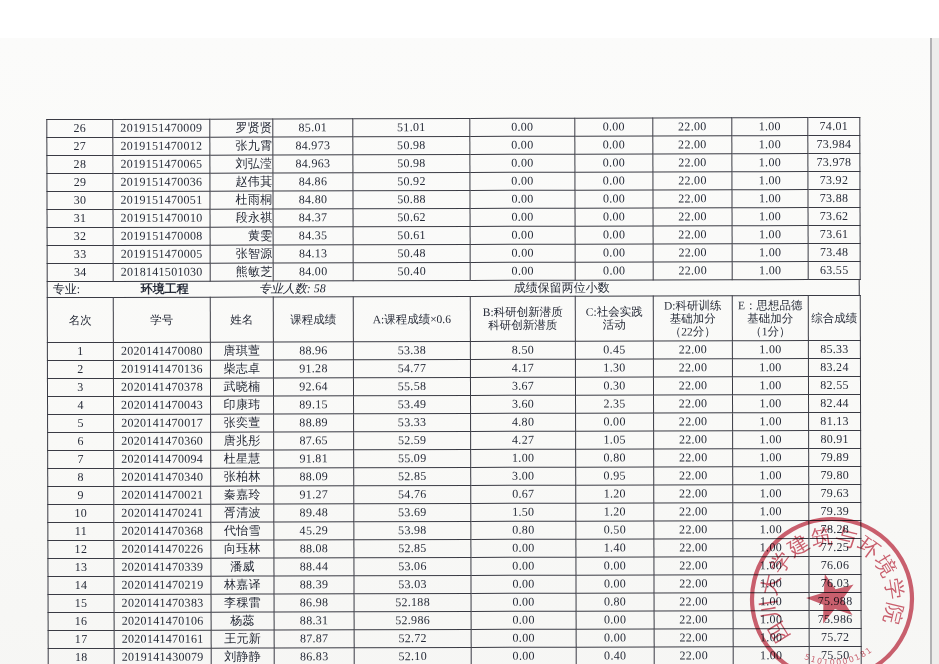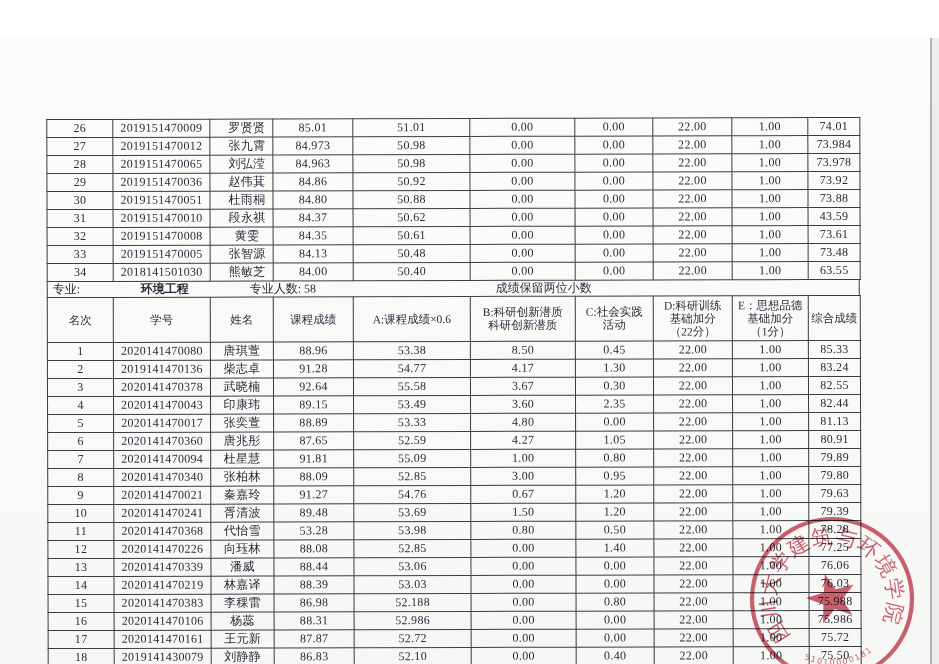--- a/index.html
+++ b/index.html
@@ -28,32 +28,32 @@
     font-size:12px; font-weight:normal;
     color:#262b38; text-align:center;
     white-space:nowrap; overflow:hidden;
     letter-spacing:.3px;
   }
   col.w0{width:66px} col.w1{width:97px} col.w2{width:63px} col.w3{width:80px}
   col.w4{width:117px} col.w5{width:105px} col.w6{width:78px} col.w7{width:79px}
   col.w8{width:76px} col.w9{width:52px}
 
   .top td { height:16px; }
-  .top td.c2 { text-align:center; padding-left:11px; }
+  .top td.c2 { text-align:right; padding-left:11px; }
 
   .band {
     position:relative; height:15px; width:813px;
     border-left:1px solid #3a3b44; border-right:1px solid #3a3b44;
     font-size:12px; line-height:15px; color:#262b38;
   }
   .band span { position:absolute; top:0; white-space:nowrap; }
   .b-major-label { left:5px;text-align:center; }
   .b-major-value { left:93px; font-weight:bold; }
-  .b-count { left:202px; }
-  .b-note { left:448px; }
+  .b-count { left:211px;font-style:italic; }
+  .b-note { left:466px; }
 
   .main th { height:45px; padding:1px 0; vertical-align:middle; }
   .main th div { line-height:13px; font-size:11.5px; letter-spacing:0; }
   .main td { height:15px; }
 
   
   .seal {
     position:absolute; left:737px; top:464px;
     mix-blend-mode:multiply; opacity:.82;
   }
@@ -148,21 +148,21 @@
           <tr>
             <td class="c0">31</td>
             <td class="c1">2019151470010</td>
             <td class="c2">段永祺</td>
             <td class="c3">84.37</td>
             <td class="c4">50.62</td>
             <td class="c5">0.00</td>
             <td class="c6">0.00</td>
             <td class="c7">22.00</td>
             <td class="c8">1.00</td>
-            <td class="c9">43.59</td>
+            <td class="c9">73.62</td>
           </tr>
           <tr>
             <td class="c0">32</td>
             <td class="c1">2019151470008</td>
             <td class="c2">黄雯</td>
             <td class="c3">84.35</td>
             <td class="c4">50.61</td>
             <td class="c5">0.00</td>
             <td class="c6">0.00</td>
             <td class="c7">22.00</td>
@@ -374,21 +374,21 @@
             <td class="c5">1.50</td>
             <td class="c6">1.20</td>
             <td class="c7">22.00</td>
             <td class="c8">1.00</td>
             <td class="c9">79.39</td>
           </tr>
           <tr>
             <td class="c0">11</td>
             <td class="c1">2020141470368</td>
             <td class="c2">代怡雪</td>
-            <td class="c3">53.28</td>
+            <td class="c3">45.29</td>
             <td class="c4">53.98</td>
             <td class="c5">0.80</td>
             <td class="c6">0.50</td>
             <td class="c7">22.00</td>
             <td class="c8">1.00</td>
             <td class="c9">78.28</td>
           </tr>
           <tr>
             <td class="c0">12</td>
             <td class="c1">2020141470226</td>

